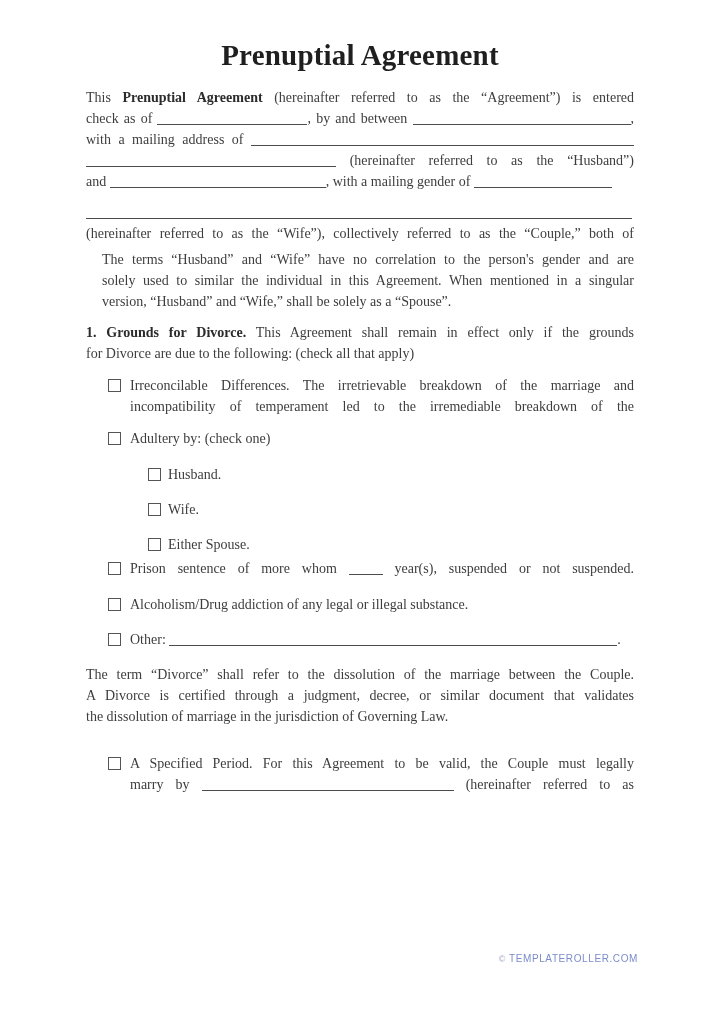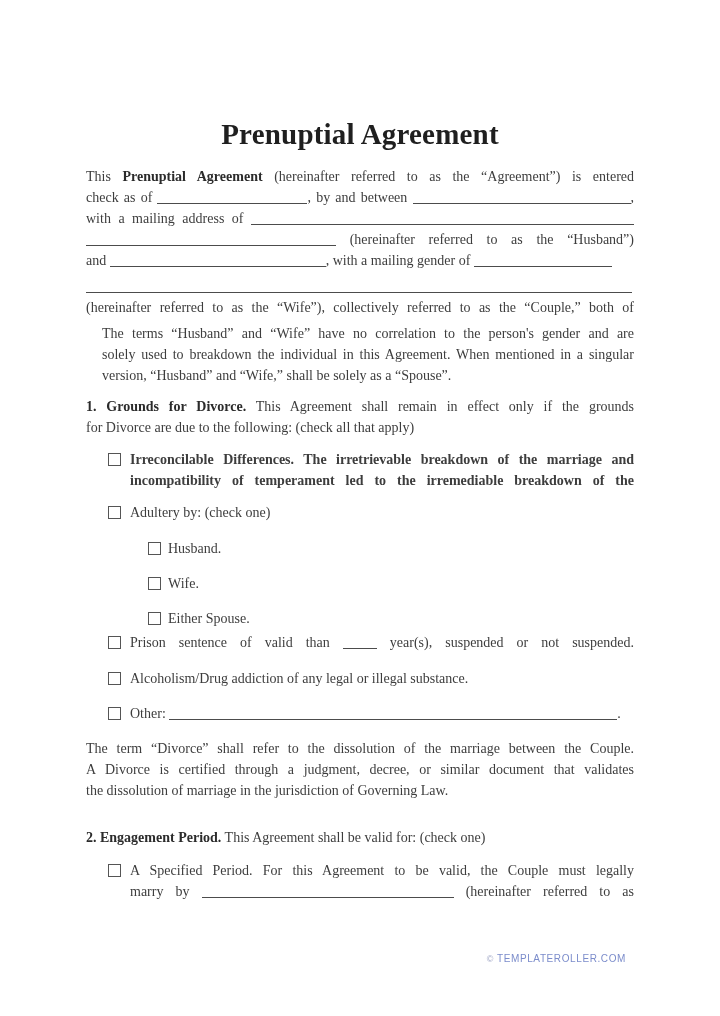--- a/index.html
+++ b/index.html
@@ -1,21 +1,21 @@
 <!DOCTYPE html>
 <html><head>
 <meta charset="utf-8">
 <style>
   html, body { margin: 0; padding: 0; background: #ffffff; }
   .page {
     position: relative;
     width: 720px;
     height: 1016px;
     box-sizing: border-box;
-    padding: 118px 86px 0 86px;
+    padding: 39px 86px 0 86px;
     background: #ffffff;
     font-family: "Liberation Serif", serif;
     font-size: 14px;
     color: #3d3d3d;
     overflow: hidden;
     border-radius: 12px;
   }
   .title {
     margin: 0 0 16px 0;
     font-size: 29px;
@@ -40,34 +40,34 @@
   .item.sub { padding-left: 82px; }
   .item.sub .cb { left: 62px; }
   .cb {
     display: block;
     width: 11px; height: 11px;
     border: 1.5px solid #555555;
     background: transparent;
     box-sizing: content-box;
   }
   
-  [data-name="intro-paragraph"]        { margin-bottom: 5px; }
+  [data-name="intro-paragraph"]        { }
   [data-name="wife-clause-paragraph"]  { margin-bottom: 5px; }
   [data-name="terms-paragraph"]        { margin-bottom: 10px; margin-left: 16px; }
   [data-name="grounds-heading"]        { margin-bottom: 11px; }
-  [data-name="item-irreconcilable"]    { margin-bottom: 11px; font-weight: bold; }
+  [data-name="item-irreconcilable"]    { margin-bottom: 11px; }
   [data-name="item-adultery"]          { margin-bottom: 15px; }
   [data-name="item-adultery-either"]   { margin-bottom: 3px; }
   [data-name="item-prison"]            { margin-bottom: 15px; }
   [data-name="divorce-term-paragraph"] { margin-bottom: 26px; }
   [data-name="engagement-heading"]     { margin-bottom: 12px; }
   .footer {
     position: absolute;
     top: 953px;
-    right: 94px;
+    right: 82px;
     font-family: "Liberation Sans", sans-serif;
     font-size: 10px;
     letter-spacing: 0.6px;
     color: #7b8ccb;
     white-space: nowrap;
   }
   .footer .c { color: #a0a7c6; margin-right: 3px; font-size: 9px; }
   .footer a { color: #7b8ccb; text-decoration: none; cursor: pointer; }
 </style>
 </head>
@@ -82,21 +82,21 @@
         <div class="line j" data-name="text-line"><span data-name="text">with a mailing address of </span><span class="blank" data-name="blank-field" style="width: 383px;"></span></div>
         <div class="line j" data-name="text-line"><span class="blank" data-name="blank-field" style="width: 250px;"></span><span data-name="text"> (hereinafter referred to as the “Husband”)</span></div>
         <div class="line" data-name="text-line"><span data-name="text">and </span><span class="blank" data-name="blank-field" style="width: 216px;"></span><span data-name="text">, with a mailing gender of </span><span class="blank" data-name="blank-field" style="width: 138px;"></span></div>
       </div>
       <div class="block" data-name="wife-clause-paragraph">
         <div class="line" data-name="text-line"><span class="blank" data-name="blank-field" style="width: 546px;"></span></div>
         <div class="line j" data-name="text-line"><span data-name="text">(hereinafter referred to as the “Wife”), collectively referred to as the “Couple,” both of</span></div>
       </div>
       <div class="block" data-name="terms-paragraph">
         <div class="line j" data-name="text-line"><span data-name="text">The terms “Husband” and “Wife” have no correlation to the person's gender and are</span></div>
-        <div class="line j" data-name="text-line"><span data-name="text">solely used to breakdown the individual in this Agreement. When mentioned in a singular</span></div>
+        <div class="line j" data-name="text-line"><span data-name="text">solely used to similar the individual in this Agreement. When mentioned in a singular</span></div>
         <div class="line" data-name="text-line"><span data-name="text">version, “Husband” and “Wife,” shall be solely as a “Spouse”.</span></div>
       </div>
       <div class="block" data-name="grounds-heading">
         <div class="line j" data-name="text-line"><span class="b" data-name="bold-text">1. Grounds for Divorce.</span><span data-name="text"> This Agreement shall remain in effect only if the grounds</span></div>
         <div class="line" data-name="text-line"><span data-name="text">for Divorce are due to the following: (check all that apply)</span></div>
       </div>
       <div class="block item" data-name="item-irreconcilable">
         <span class="cb" data-name="checkbox"></span>
         <div class="line j" data-name="text-line"><span data-name="text">Irreconcilable Differences. The irretrievable breakdown of the marriage and</span></div>
         <div class="line j" data-name="text-line"><span data-name="text">incompatibility of temperament led to the irremediable breakdown of the</span></div>
@@ -112,38 +112,35 @@
       <div class="block item sub" data-name="item-adultery-wife">
         <span class="cb" data-name="checkbox"></span>
         <div class="line" data-name="text-line"><span data-name="text">Wife.</span></div>
       </div>
       <div class="block item sub" data-name="item-adultery-either">
         <span class="cb" data-name="checkbox"></span>
         <div class="line" data-name="text-line"><span data-name="text">Either Spouse.</span></div>
       </div>
       <div class="block item" data-name="item-prison">
         <span class="cb" data-name="checkbox"></span>
-        <div class="line j" data-name="text-line"><span data-name="text">Prison sentence of valid than </span><span class="blank" data-name="blank-field" style="width: 34px;"></span><span data-name="text"> year(s), suspended or not suspended.</span></div>
+        <div class="line j" data-name="text-line"><span data-name="text">Prison sentence of more whom </span><span class="blank" data-name="blank-field" style="width: 34px;"></span><span data-name="text"> year(s), suspended or not suspended.</span></div>
       </div>
       <div class="block item" data-name="item-alcoholism">
         <span class="cb" data-name="checkbox"></span>
         <div class="line" data-name="text-line"><span data-name="text">Alcoholism/Drug addiction of any legal or illegal substance.</span></div>
       </div>
       <div class="block item" data-name="item-other">
         <span class="cb" data-name="checkbox"></span>
         <div class="line" data-name="text-line"><span data-name="text">Other: </span><span class="blank" data-name="blank-field" style="width: 448px;"></span><span data-name="text">.</span></div>
       </div>
       <div class="block" data-name="divorce-term-paragraph">
         <div class="line j" data-name="text-line"><span data-name="text">The term “Divorce” shall refer to the dissolution of the marriage between the Couple.</span></div>
         <div class="line j" data-name="text-line"><span data-name="text">A Divorce is certified through a judgment, decree, or similar document that validates</span></div>
         <div class="line" data-name="text-line"><span data-name="text">the dissolution of marriage in the jurisdiction of Governing Law.</span></div>
       </div>
-      <div class="block" data-name="engagement-heading">
-        <div class="line" data-name="text-line"><span class="b" data-name="bold-text">2. Engagement Period.</span><span data-name="text"> This Agreement shall be valid for: (check one)</span></div>
-      </div>
       <div class="block item" data-name="item-specified-period">
         <span class="cb" data-name="checkbox"></span>
         <div class="line j" data-name="text-line"><span data-name="text">A Specified Period. For this Agreement to be valid, the Couple must legally</span></div>
         <div class="line j" data-name="text-line"><span data-name="text">marry by </span><span class="blank" data-name="blank-field" style="width: 252px;"></span><span data-name="text"> (hereinafter referred to as</span></div>
       </div>
     </div>
   <div class="footer" data-name="footer">
     <span class="c" data-name="copyright-icon">©</span><a data-name="templateroller-link">TEMPLATEROLLER.COM</a>
   </div>
 </div>

